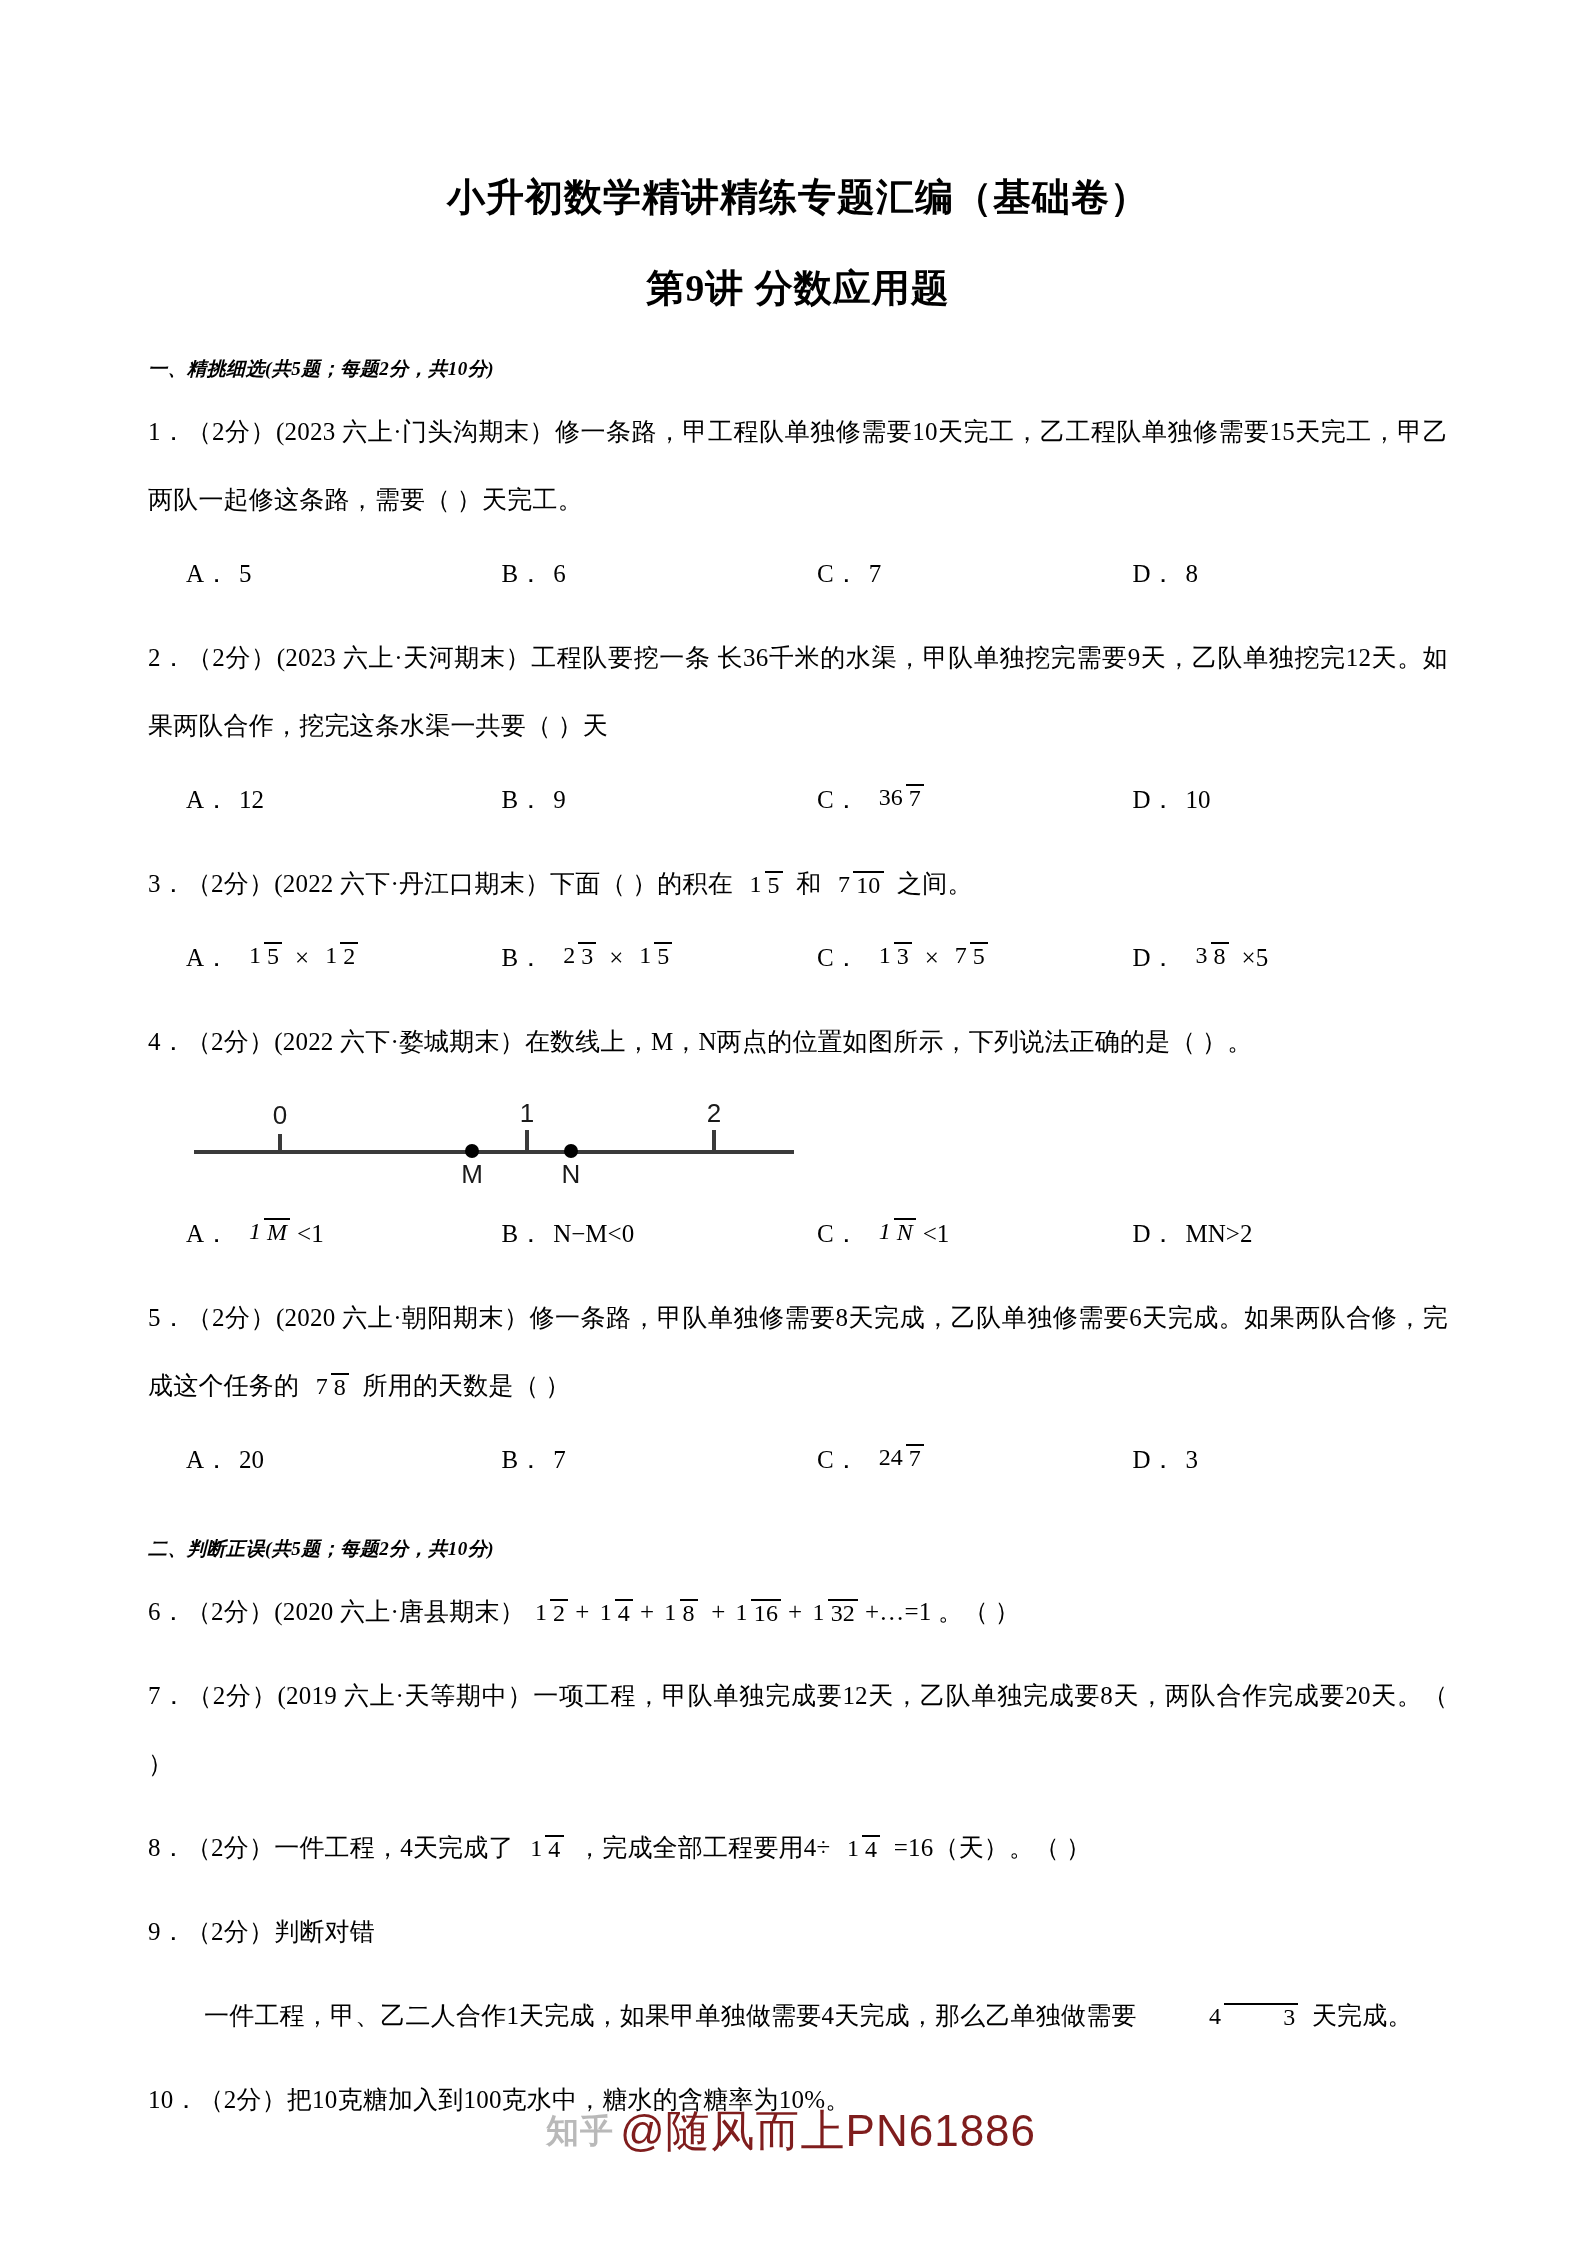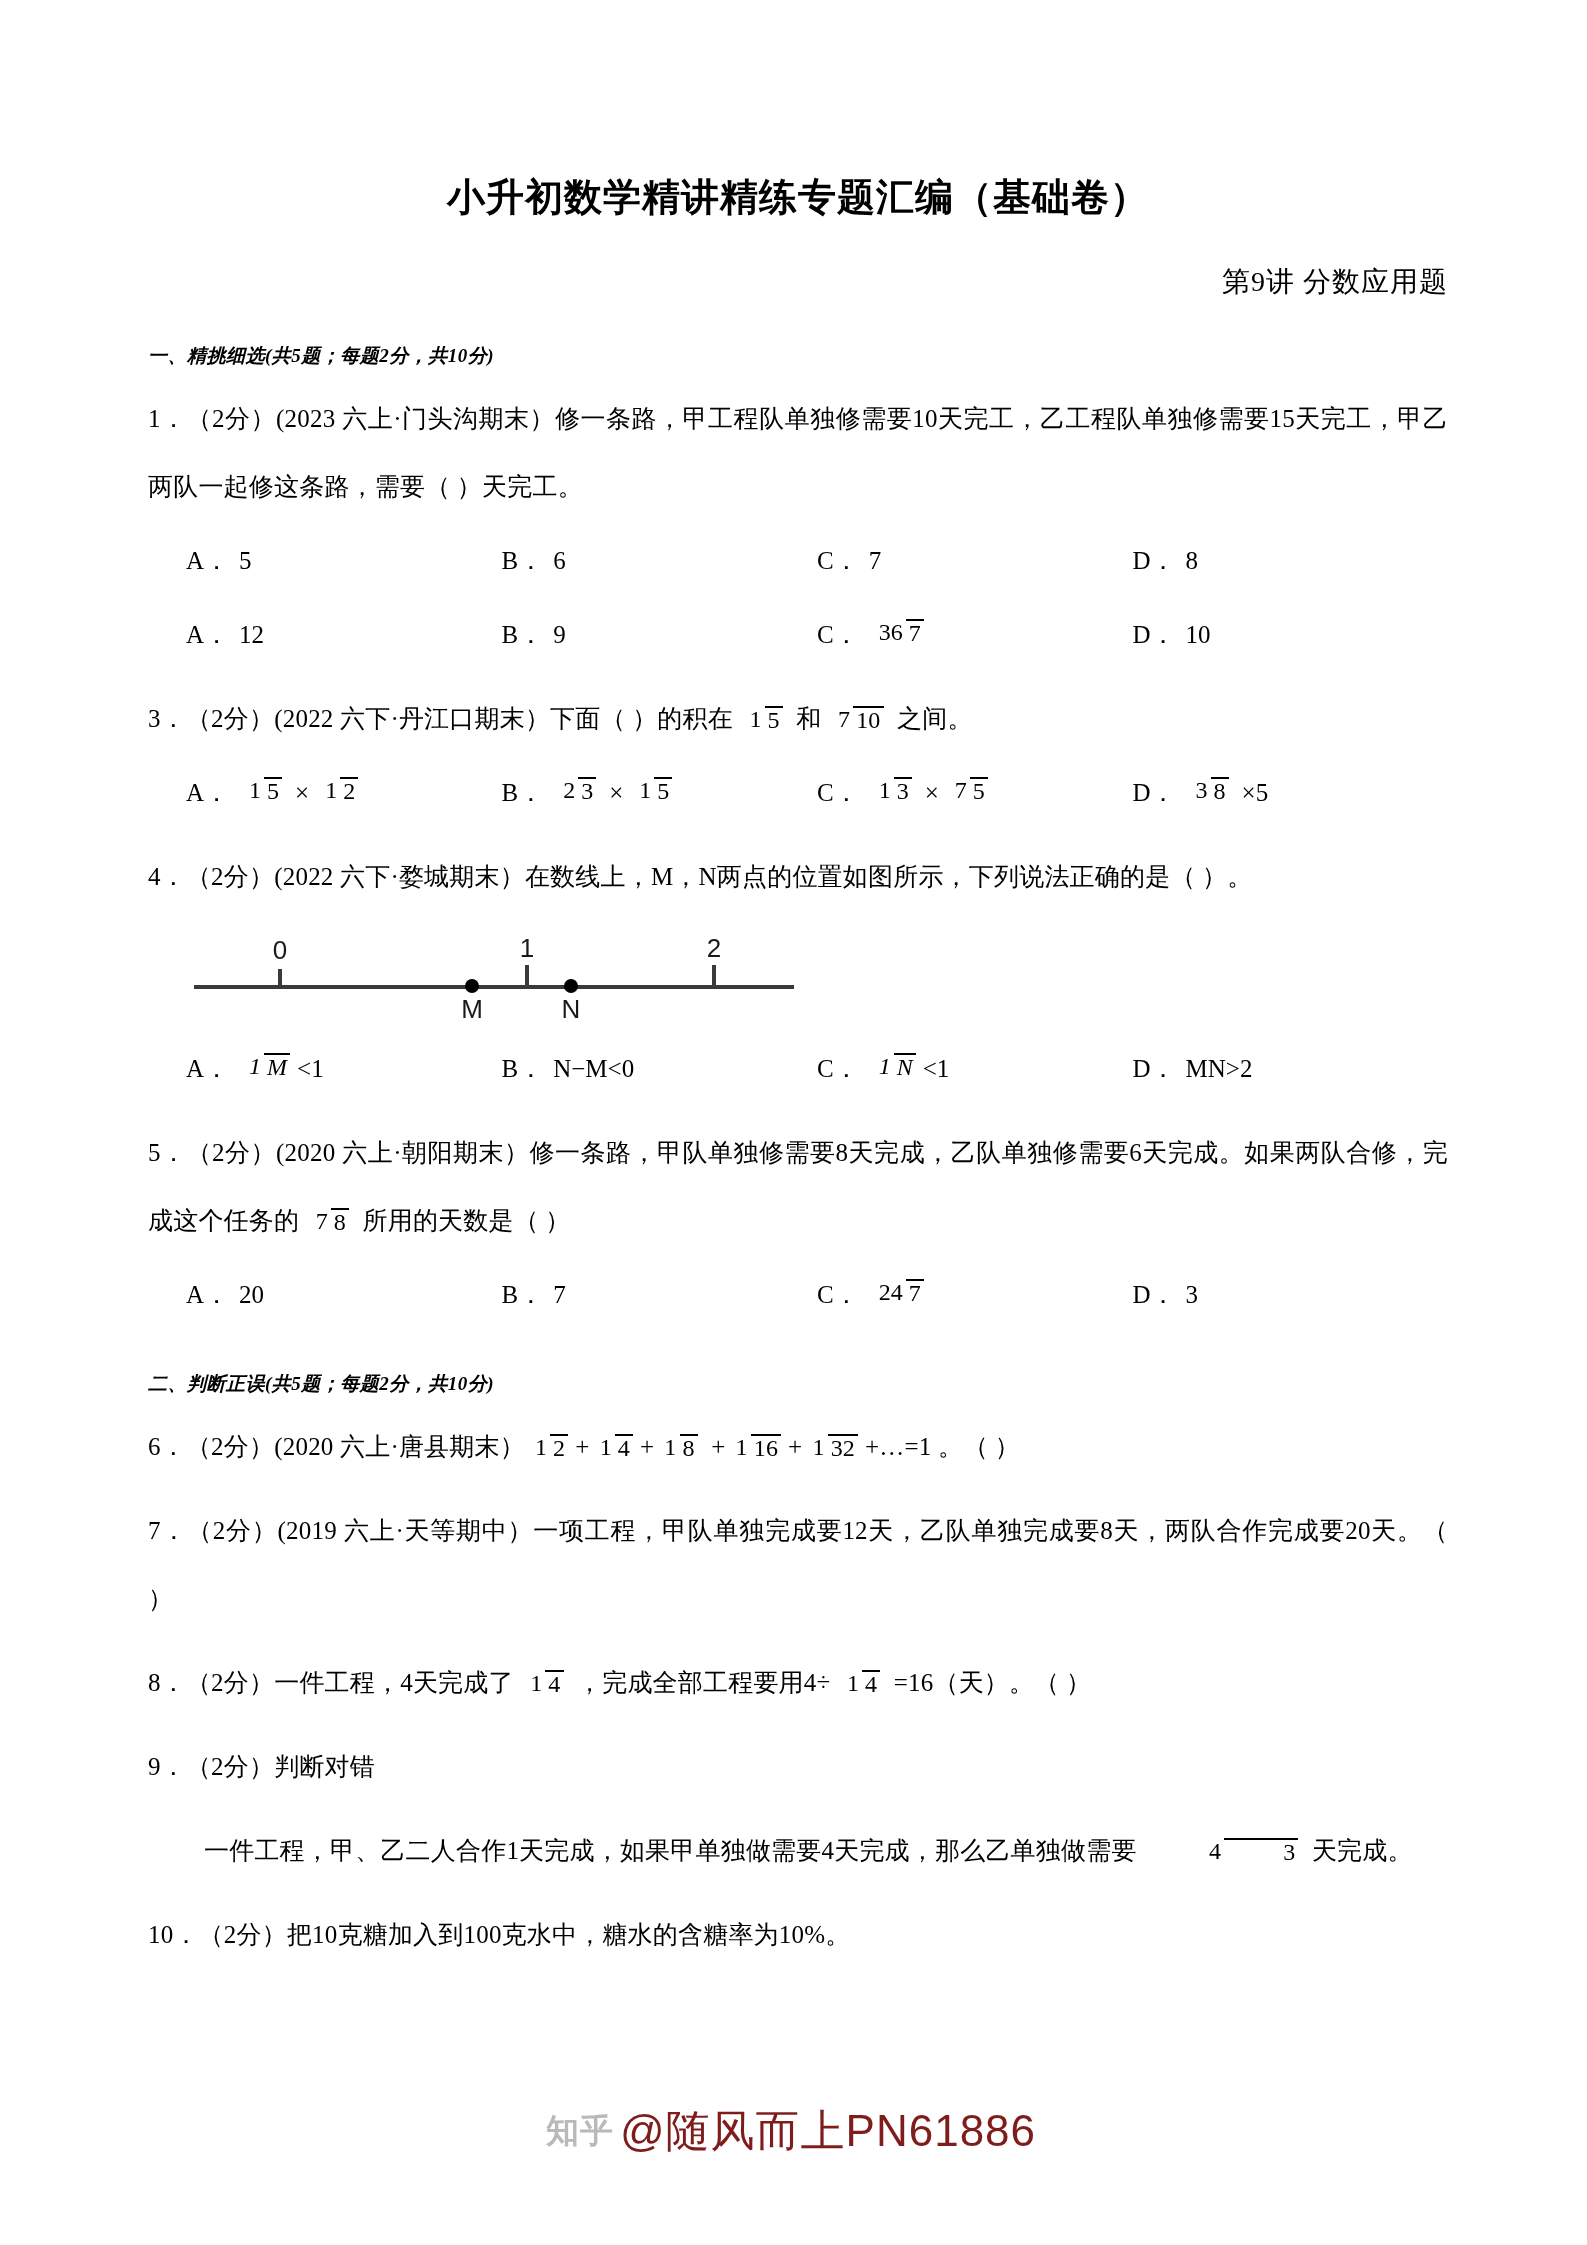--- a/index.html
+++ b/index.html
@@ -29,23 +29,23 @@
   
   .doc-title {
     text-align: center;
     font-size: 38px;
     font-weight: 700;
     letter-spacing: 1px;
     margin-top: 172px;
     font-family: "Liberation Serif", "DejaVu Serif", serif;
   }
   .doc-subtitle {
-    text-align: right;
-    font-size: 28px;
-    font-weight: 400;
+    text-align: center;
+    font-size: 38px;
+    font-weight: 700;
     letter-spacing: 1px;
     margin-top: 40px;
   }
 
   
   .section-header {
     font-size: 19px;
     font-weight: 700;
     margin-top: 42px;
     letter-spacing: 0.5px;
@@ -165,20 +165,23 @@
       <div class="opt">
         <span class="opt-label">C．</span>
         <span>7</span>
       </div>
       <div class="opt">
         <span class="opt-label">D．</span>
         <span>8</span>
       </div>
     </div>
 
+    <div class="question">
+      <span>2．（2分）(2023 六上·天河期末）工程队要挖一条 长36千米的水渠，甲队单独挖完需要9天，乙队单独挖完12天。如果两队合作，挖完这条水渠一共要（      ）天</span>
+    </div>
     <div class="options">
       <div class="opt">
         <span class="opt-label">A．</span>
         <span>12</span>
       </div>
       <div class="opt">
         <span class="opt-label">B．</span>
         <span>9</span>
       </div>
       <div class="opt">

